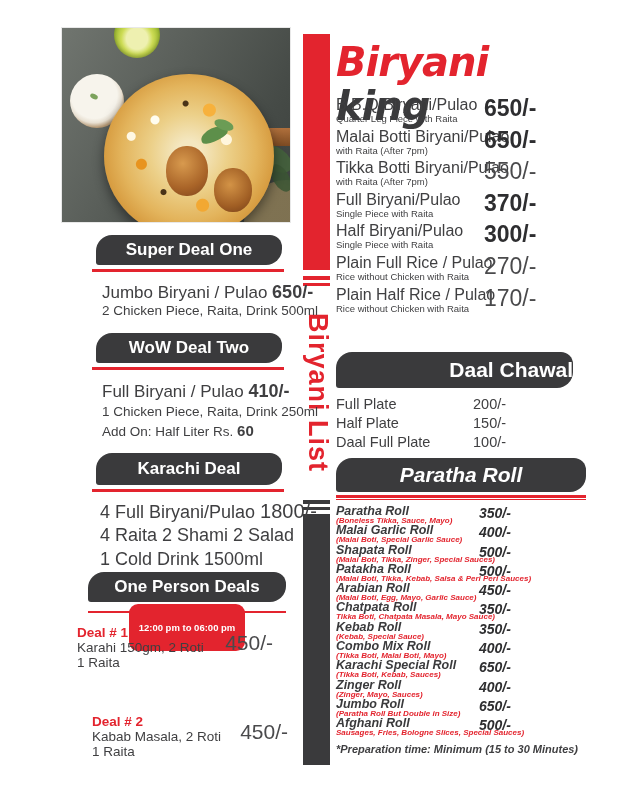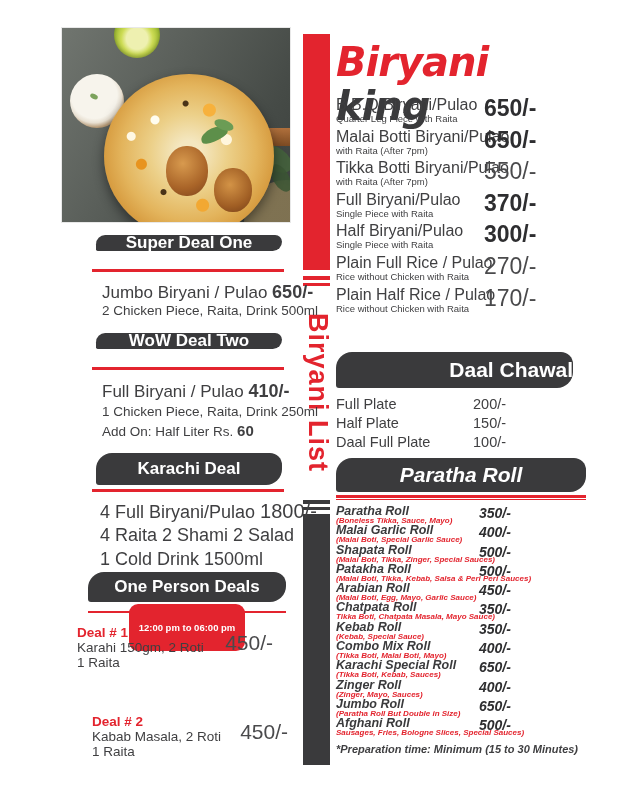--- a/index.html
+++ b/index.html
@@ -56,21 +56,21 @@
   .vbar-red{left:303px;top:34px;width:27px;height:236px;background:#e3242e;}
   .vstripe1{left:303px;top:276px;width:27px;height:4px;background:#e3242e;}
   .vstripe2{left:303px;top:283px;width:27px;height:2.5px;background:#e3242e;}
   .vtext{left:296px;top:293px;width:42px;height:200px;display:flex;align-items:center;justify-content:center;}
   .vtext span{writing-mode:vertical-rl;color:#e3242e;font-weight:bold;font-size:27px;letter-spacing:1px;white-space:nowrap;}
   .dstripe1{left:303px;top:500px;width:27px;height:4px;background:#3a3a3c;}
   .dstripe2{left:303px;top:507px;width:27px;height:2.5px;background:#3a3a3c;}
   .vbar-dark{left:303px;top:514px;width:27px;height:251px;background:#3a3a3c;}
 
   
-  .lhdr{left:96px;width:186px;height:16px;font-size:17px;}
+  .lhdr{left:96px;width:186px;height:30px;font-size:17px;}
   .lrule{left:92px;width:192px;}
   .deal-line{font-size:17px;color:#3f3f41;}
   .deal-line .pi{font-weight:bold;font-size:18px;}
   .deal-sub{font-size:13.5px;color:#3f3f41;}
   .fam-line{font-size:18px;color:#3f3f41;}
   .fam-line .plight{font-size:20px;}
   .badge{background:#e3242e;color:#fff;font-weight:bold;font-size:9.5px;
     border-radius:9px;padding:18px 10px;white-space:nowrap;}
   .op-title{color:#e3242e;font-weight:bold;font-size:13.5px;}
   .op-line{font-size:13.5px;color:#3f3f41;line-height:15px;}

